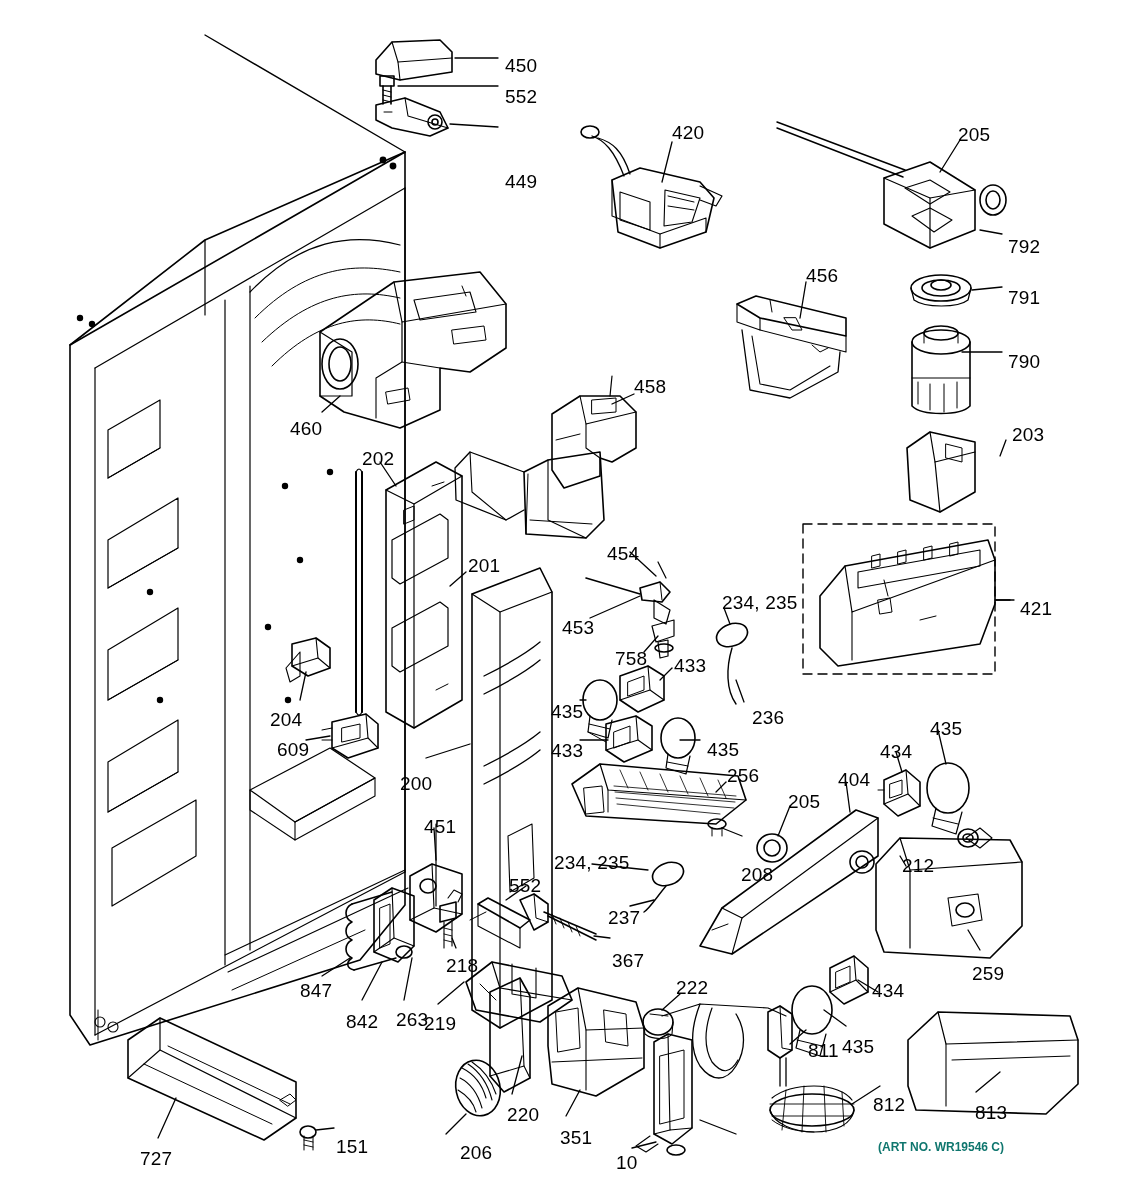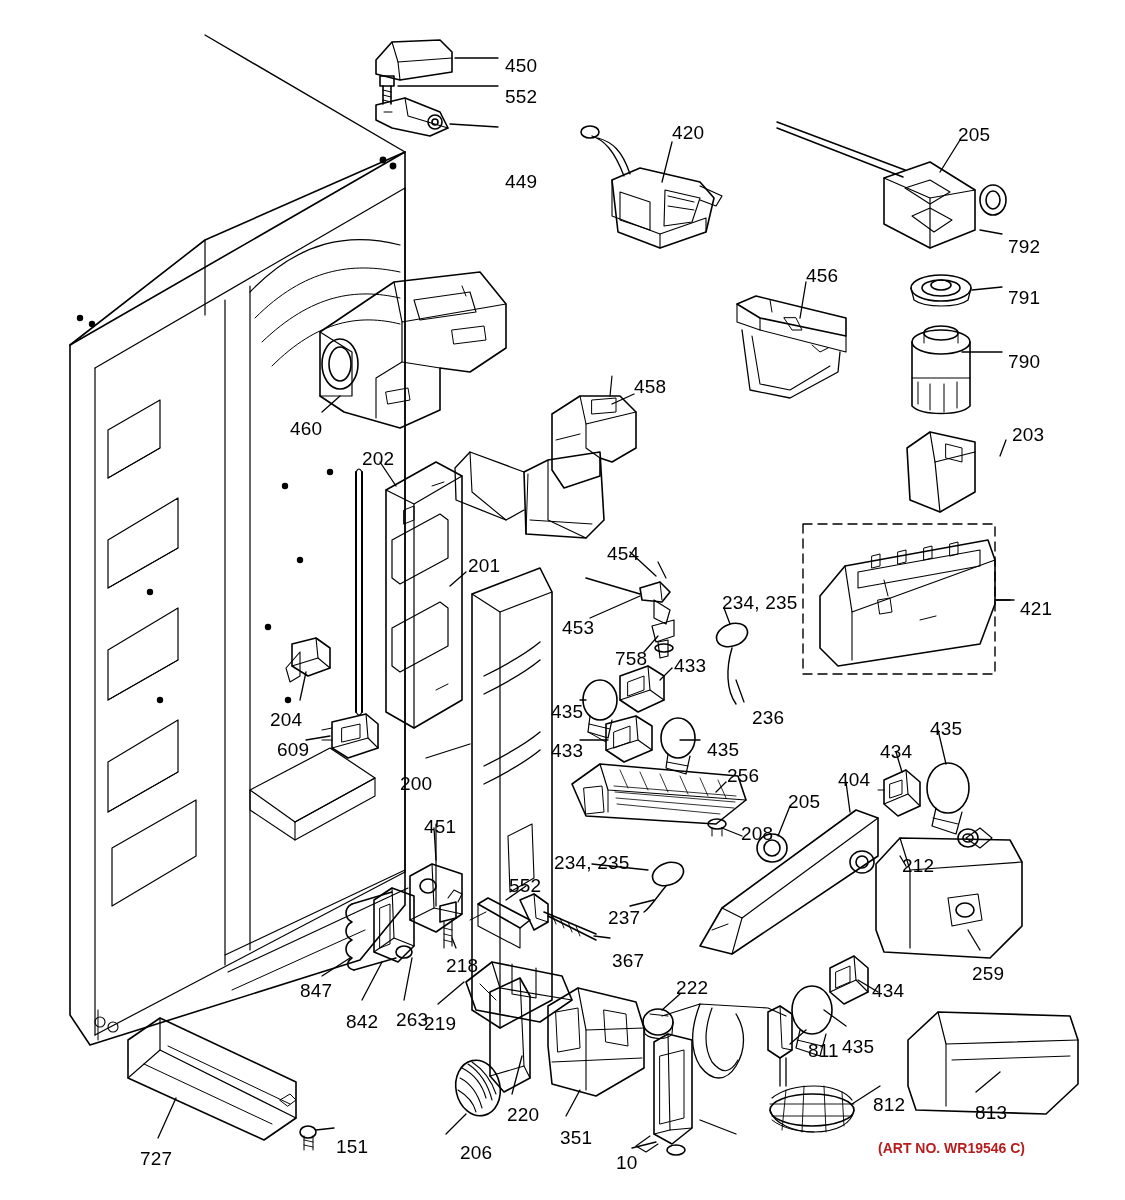--- a/index.html
+++ b/index.html
@@ -28,23 +28,23 @@
     position: absolute;
     font-family: "Liberation Sans", sans-serif;
     font-size: 19px;
     color: #000000;
     white-space: nowrap;
     letter-spacing: 0.2px;
   }
   .artno {
     position: absolute;
     font-family: "Liberation Sans", sans-serif;
-    font-size: 14px;
+    font-size: 12px;
     font-weight: bold;
-    color: #b91c1c;
+    color: #0f766e;
     white-space: nowrap;
   }
 </style>
 </head>
 <body>
 
 <div id="sheet">
 
   <svg id="artwork" viewBox="0 0 1125 1200" xmlns="http://www.w3.org/2000/svg">
     <g fill="none" stroke="#000000" stroke-width="1.6" stroke-linejoin="round" stroke-linecap="round">
@@ -583,21 +583,21 @@
       <div class="callout" style="left: 752px; top: 707px;">236</div>
       <div class="callout" style="left: 551px; top: 740px;">433</div>
       <div class="callout" style="left: 707px; top: 739px;">435</div>
       <div class="callout" style="left: 277px; top: 739px;">609</div>
       <div class="callout" style="left: 930px; top: 718px;">435</div>
       <div class="callout" style="left: 880px; top: 741px;">434</div>
       <div class="callout" style="left: 400px; top: 758px; margin-top: 15px;">200</div>
       <div class="callout" style="left: 727px; top: 765px;">256</div>
       <div class="callout" style="left: 838px; top: 769px;">404</div>
       <div class="callout" style="left: 788px; top: 791px;">205</div>
-      <div class="callout" style="left: 741px; top: 823px;">208</div>
+      <div class="callout" style="left: 741px; top: 864px;">208</div>
       <div class="callout" style="left: 424px; top: 816px;">451</div>
       <div class="callout" style="left: 902px; top: 855px;">212</div>
       <div class="callout" style="left: 554px; top: 852px;">234, 235</div>
       <div class="callout" style="left: 509px; top: 875px;">552</div>
       <div class="callout" style="left: 608px; top: 907px;">237</div>
       <div class="callout" style="left: 612px; top: 950px;">367</div>
       <div class="callout" style="left: 972px; top: 963px;">259</div>
       <div class="callout" style="left: 446px; top: 955px;">218</div>
       <div class="callout" style="left: 300px; top: 980px;">847</div>
       <div class="callout" style="left: 346px; top: 1011px;">842</div>

